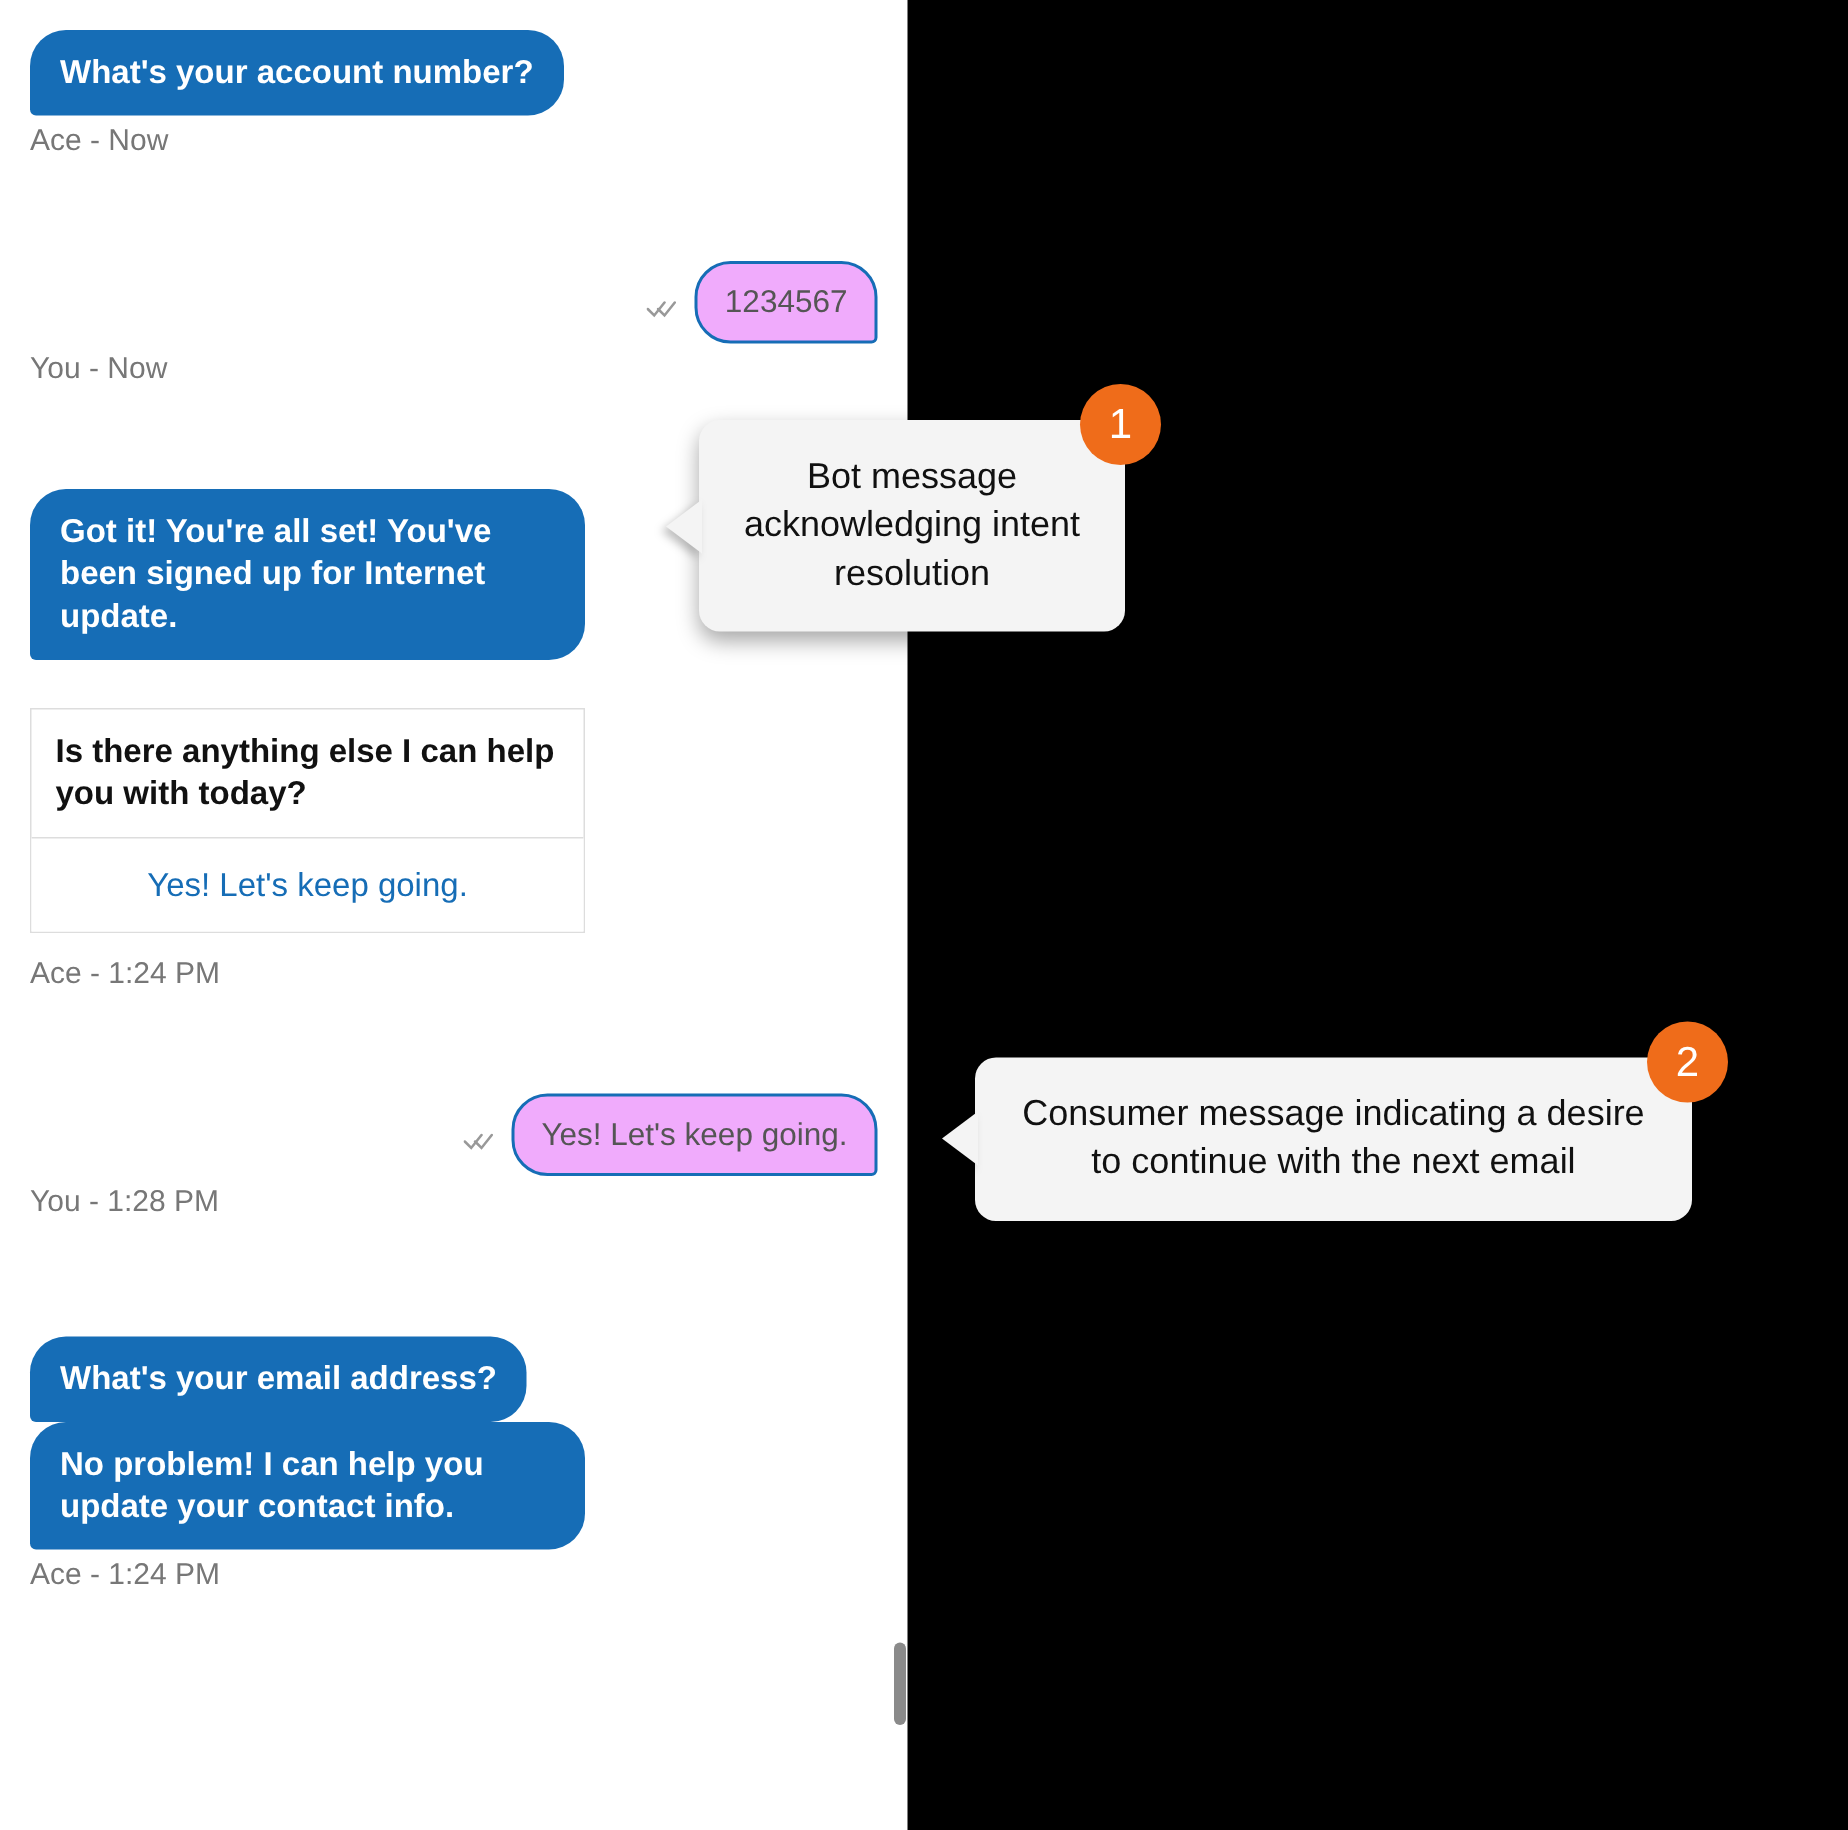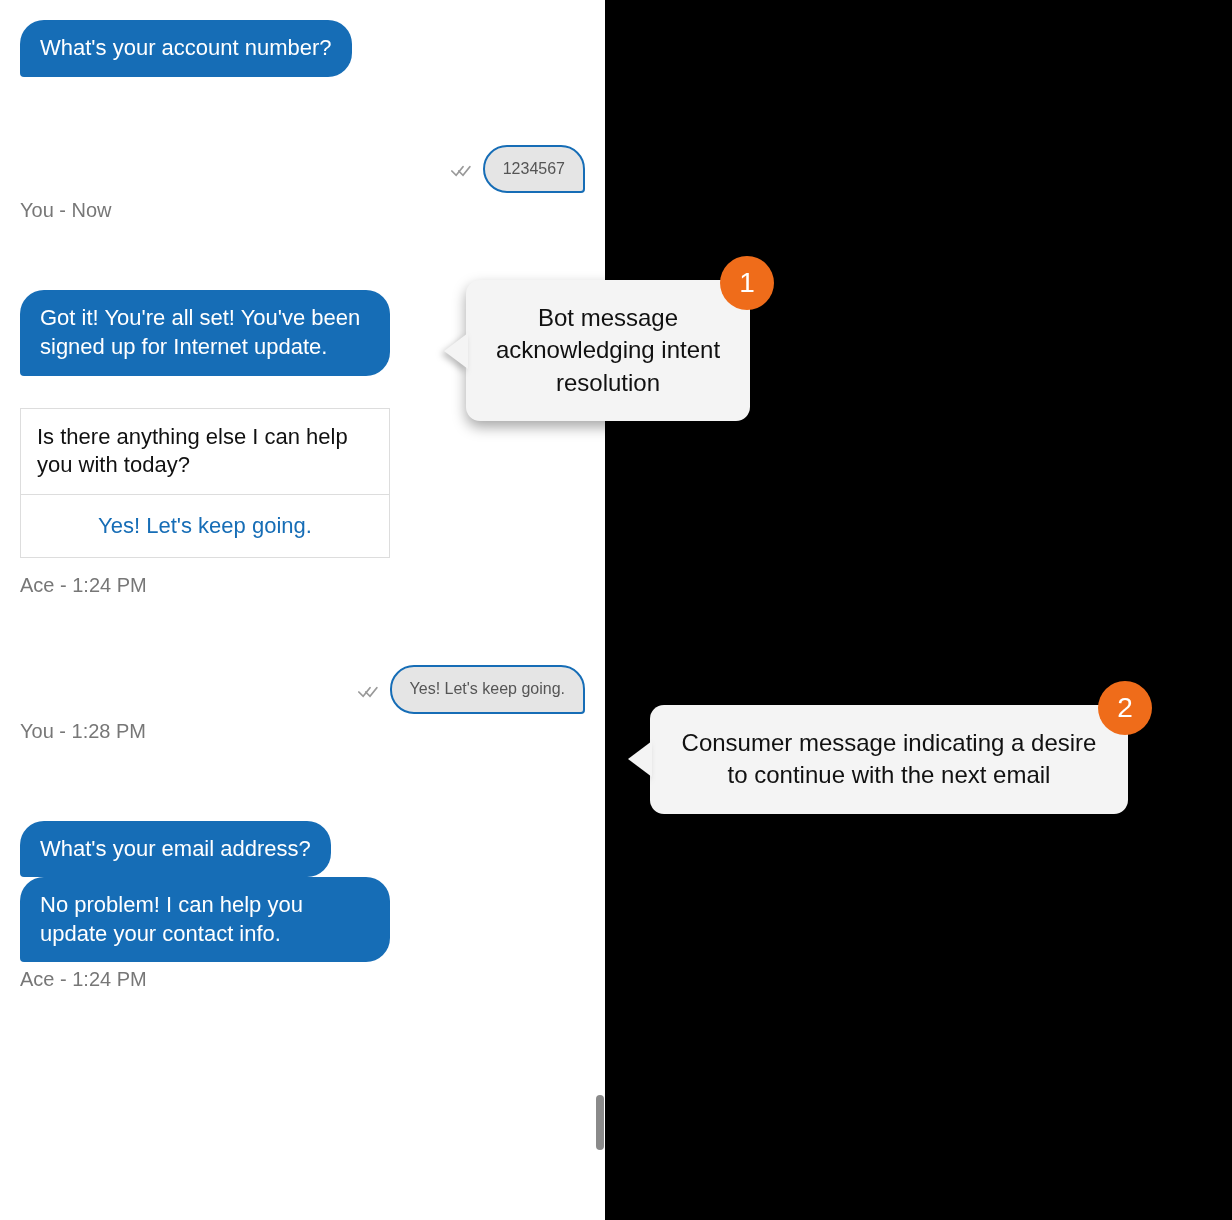--- a/index.html
+++ b/index.html
@@ -47,38 +47,39 @@
     .agent-bubble {
       display: inline-block;
       background: #166db6;
       color: #fff;
       padding: 14px 20px;
       border-radius: 24px;
       border-bottom-left-radius: 4px;
       font-size: 22px;
       line-height: 1.3;
       max-width: 370px;
+      font-weight: bold;
     }
 
     .user-row {
       display: flex;
       justify-content: flex-end;
       align-items: flex-end;
       gap: 8px;
     }
 
     .user-bubble {
       display: inline-block;
-      background: #e5e5e5;
+      background: #f0abfc;
       color: #555;
       border: 2px solid #166db6;
       padding: 12px 18px;
       border-radius: 24px;
       border-bottom-right-radius: 4px;
-      font-size: 16px;
+      font-size: 21px;
       line-height: 1.3;
     }
 
     .checkmarks {
       color: #999;
       margin-bottom: 10px;
     }
 
     .checkmarks svg {
       width: 24px;
@@ -103,20 +104,21 @@
       background: #fff;
       max-width: 370px;
       margin-top: 24px;
     }
 
     .option-prompt {
       padding: 14px 16px;
       font-size: 22px;
       color: #111;
       line-height: 1.3;
+      font-weight: bold;
     }
 
     .option-btn {
       border-top: 1px solid #ddd;
       padding: 18px 16px;
       text-align: center;
       color: #166db6;
       font-size: 22px;
       cursor: pointer;
       background: #fff;
@@ -187,20 +189,21 @@
     }
   </style>
 </head>
 <body>
 
 <div class="chat-panel">
   <div class="chat-content">
 
     <div class="msg-group">
       <span class="agent-bubble">What's your account number?</span>
+      <div class="meta">Ace - Now</div>
     </div>
 
     <div class="spacer-large"></div>
 
     <div class="msg-group">
       <div class="user-row">
         <span class="checkmarks">
           <svg viewBox="0 0 28 16">
             <path d="M1 8 L6 13 L14 3" stroke="#999" stroke-width="2" fill="none" stroke-linecap="round"></path>
             <path d="M9 8 L14 13 L22 3" stroke="#999" stroke-width="2" fill="none" stroke-linecap="round"></path>

